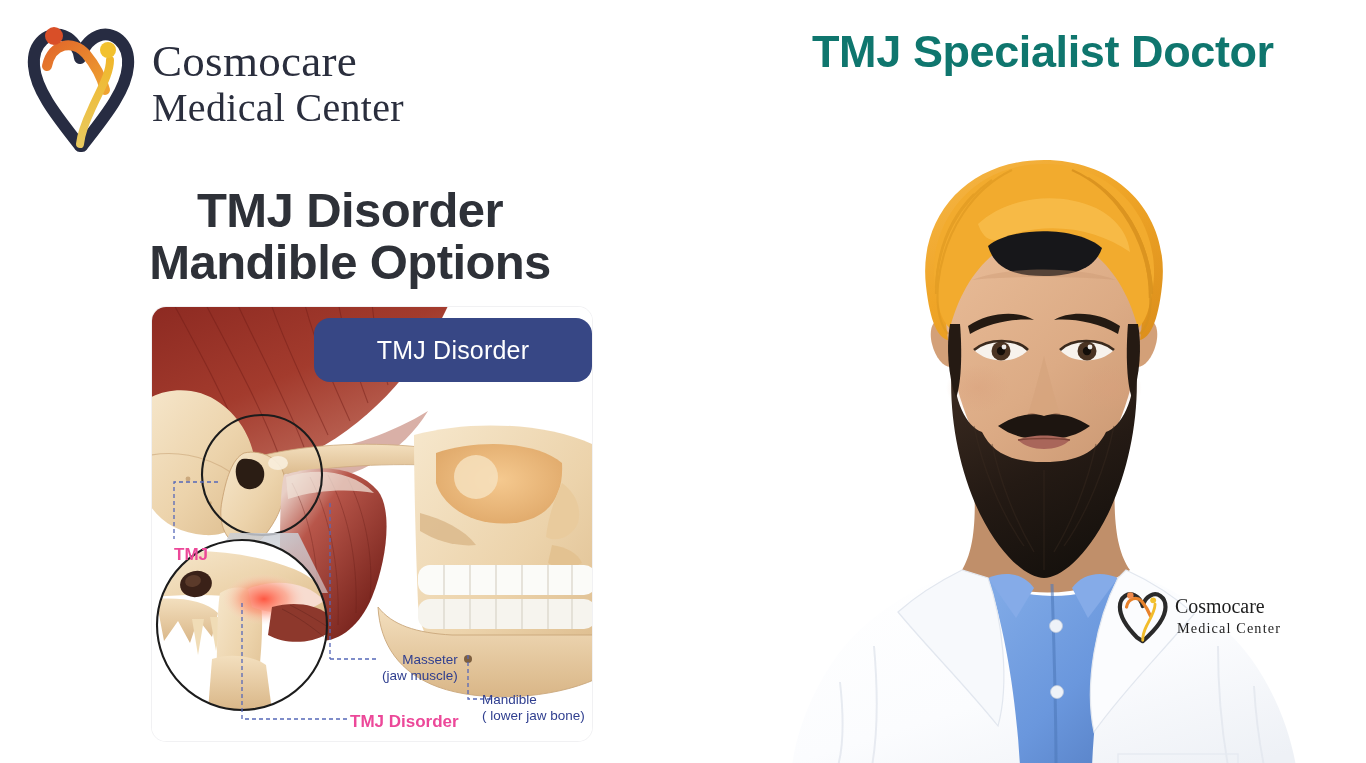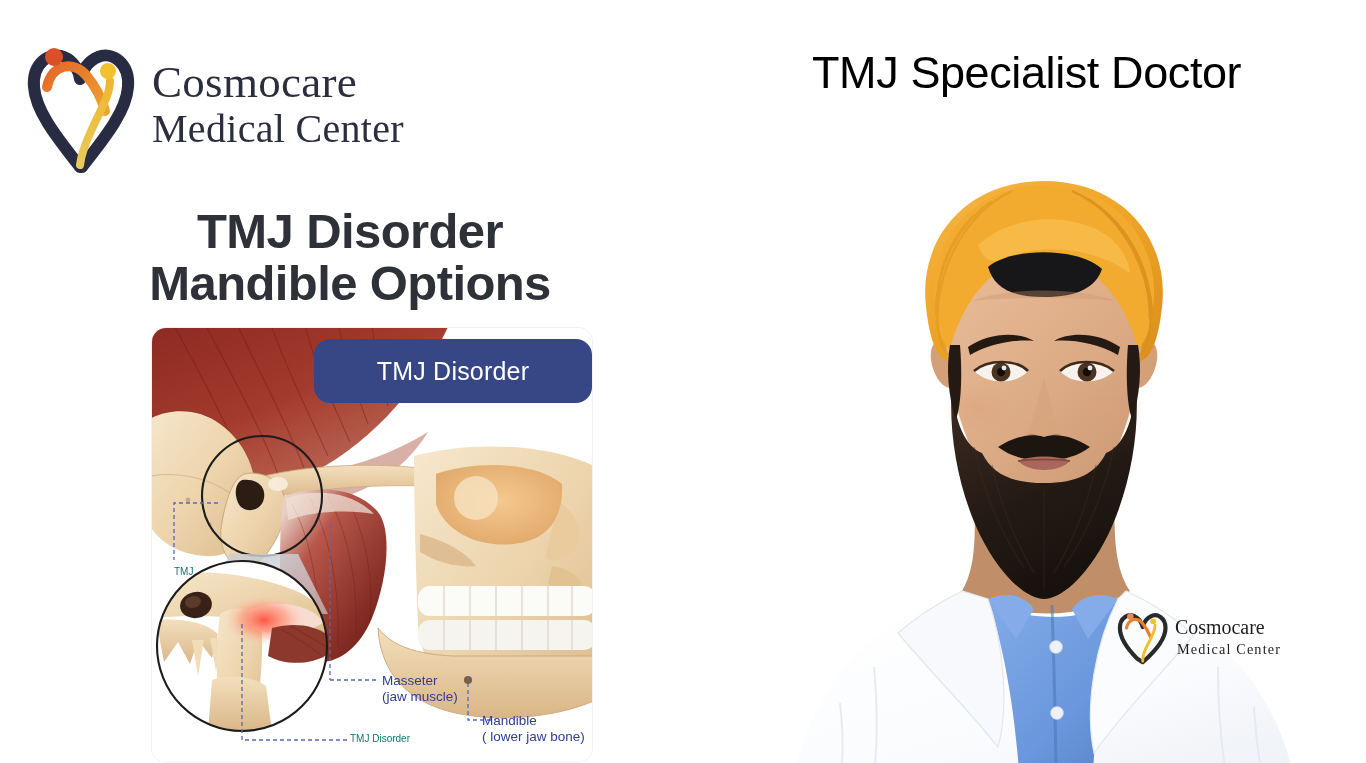--- a/index.html
+++ b/index.html
@@ -13,21 +13,20 @@
     height: 763px;
     overflow: hidden;
     font-family: "Liberation Sans", sans-serif;
     position: relative;
   }
 
   .stage {
     position: absolute;
     inset: 0;
     background: #ffffff;
-    margin-top: 21px;
   }
 
   
   .brand {
     position: absolute;
     left: 22px;
     top: 16px;
     display: flex;
     align-items: center;
     gap: 10px;
@@ -58,22 +57,22 @@
     margin-top: 4px;
   }
 
   
   .right-headline {
     position: absolute;
     left: 812px;
     top: 26px;
     width: 500px;
     font-size: 45px;
-    font-weight: normal;
-    color: #000000;
+    font-weight: bold;
+    color: #0f766e;
     letter-spacing: -0.4px;
     white-space: nowrap;
   }
 
   
   .left-headline {
     position: absolute;
     left: 30px;
     top: 185px;
     width: 640px;
@@ -119,23 +118,23 @@
     letter-spacing: 0.2px;
   }
 
   .anno {
     position: absolute;
     color: #2f3e8f;
     font-size: 13.5px;
     line-height: 1.22;
     white-space: pre-line;
   }
-  .anno-bold { font-weight: normal; color: #0f766e; font-size: 10px; }
+  .anno-bold { font-weight: bold; color: #ec4899; font-size: 17px; }
   .anno-tmj      { left: 22px;  top: 238px; }
-  .anno-masseter { left: 230px; top: 345px; text-align: left; }
+  .anno-masseter { left: 230px; top: 345px; text-align: right; }
   .anno-mandible { left: 330px; top: 385px; text-align: left; }
   .anno-disorder { left: 198px; top: 405px; }
 
   
   .doctor-wrap {
     position: absolute;
     left: 766px;
     top: 126px;
     width: 556px;
     height: 637px;

